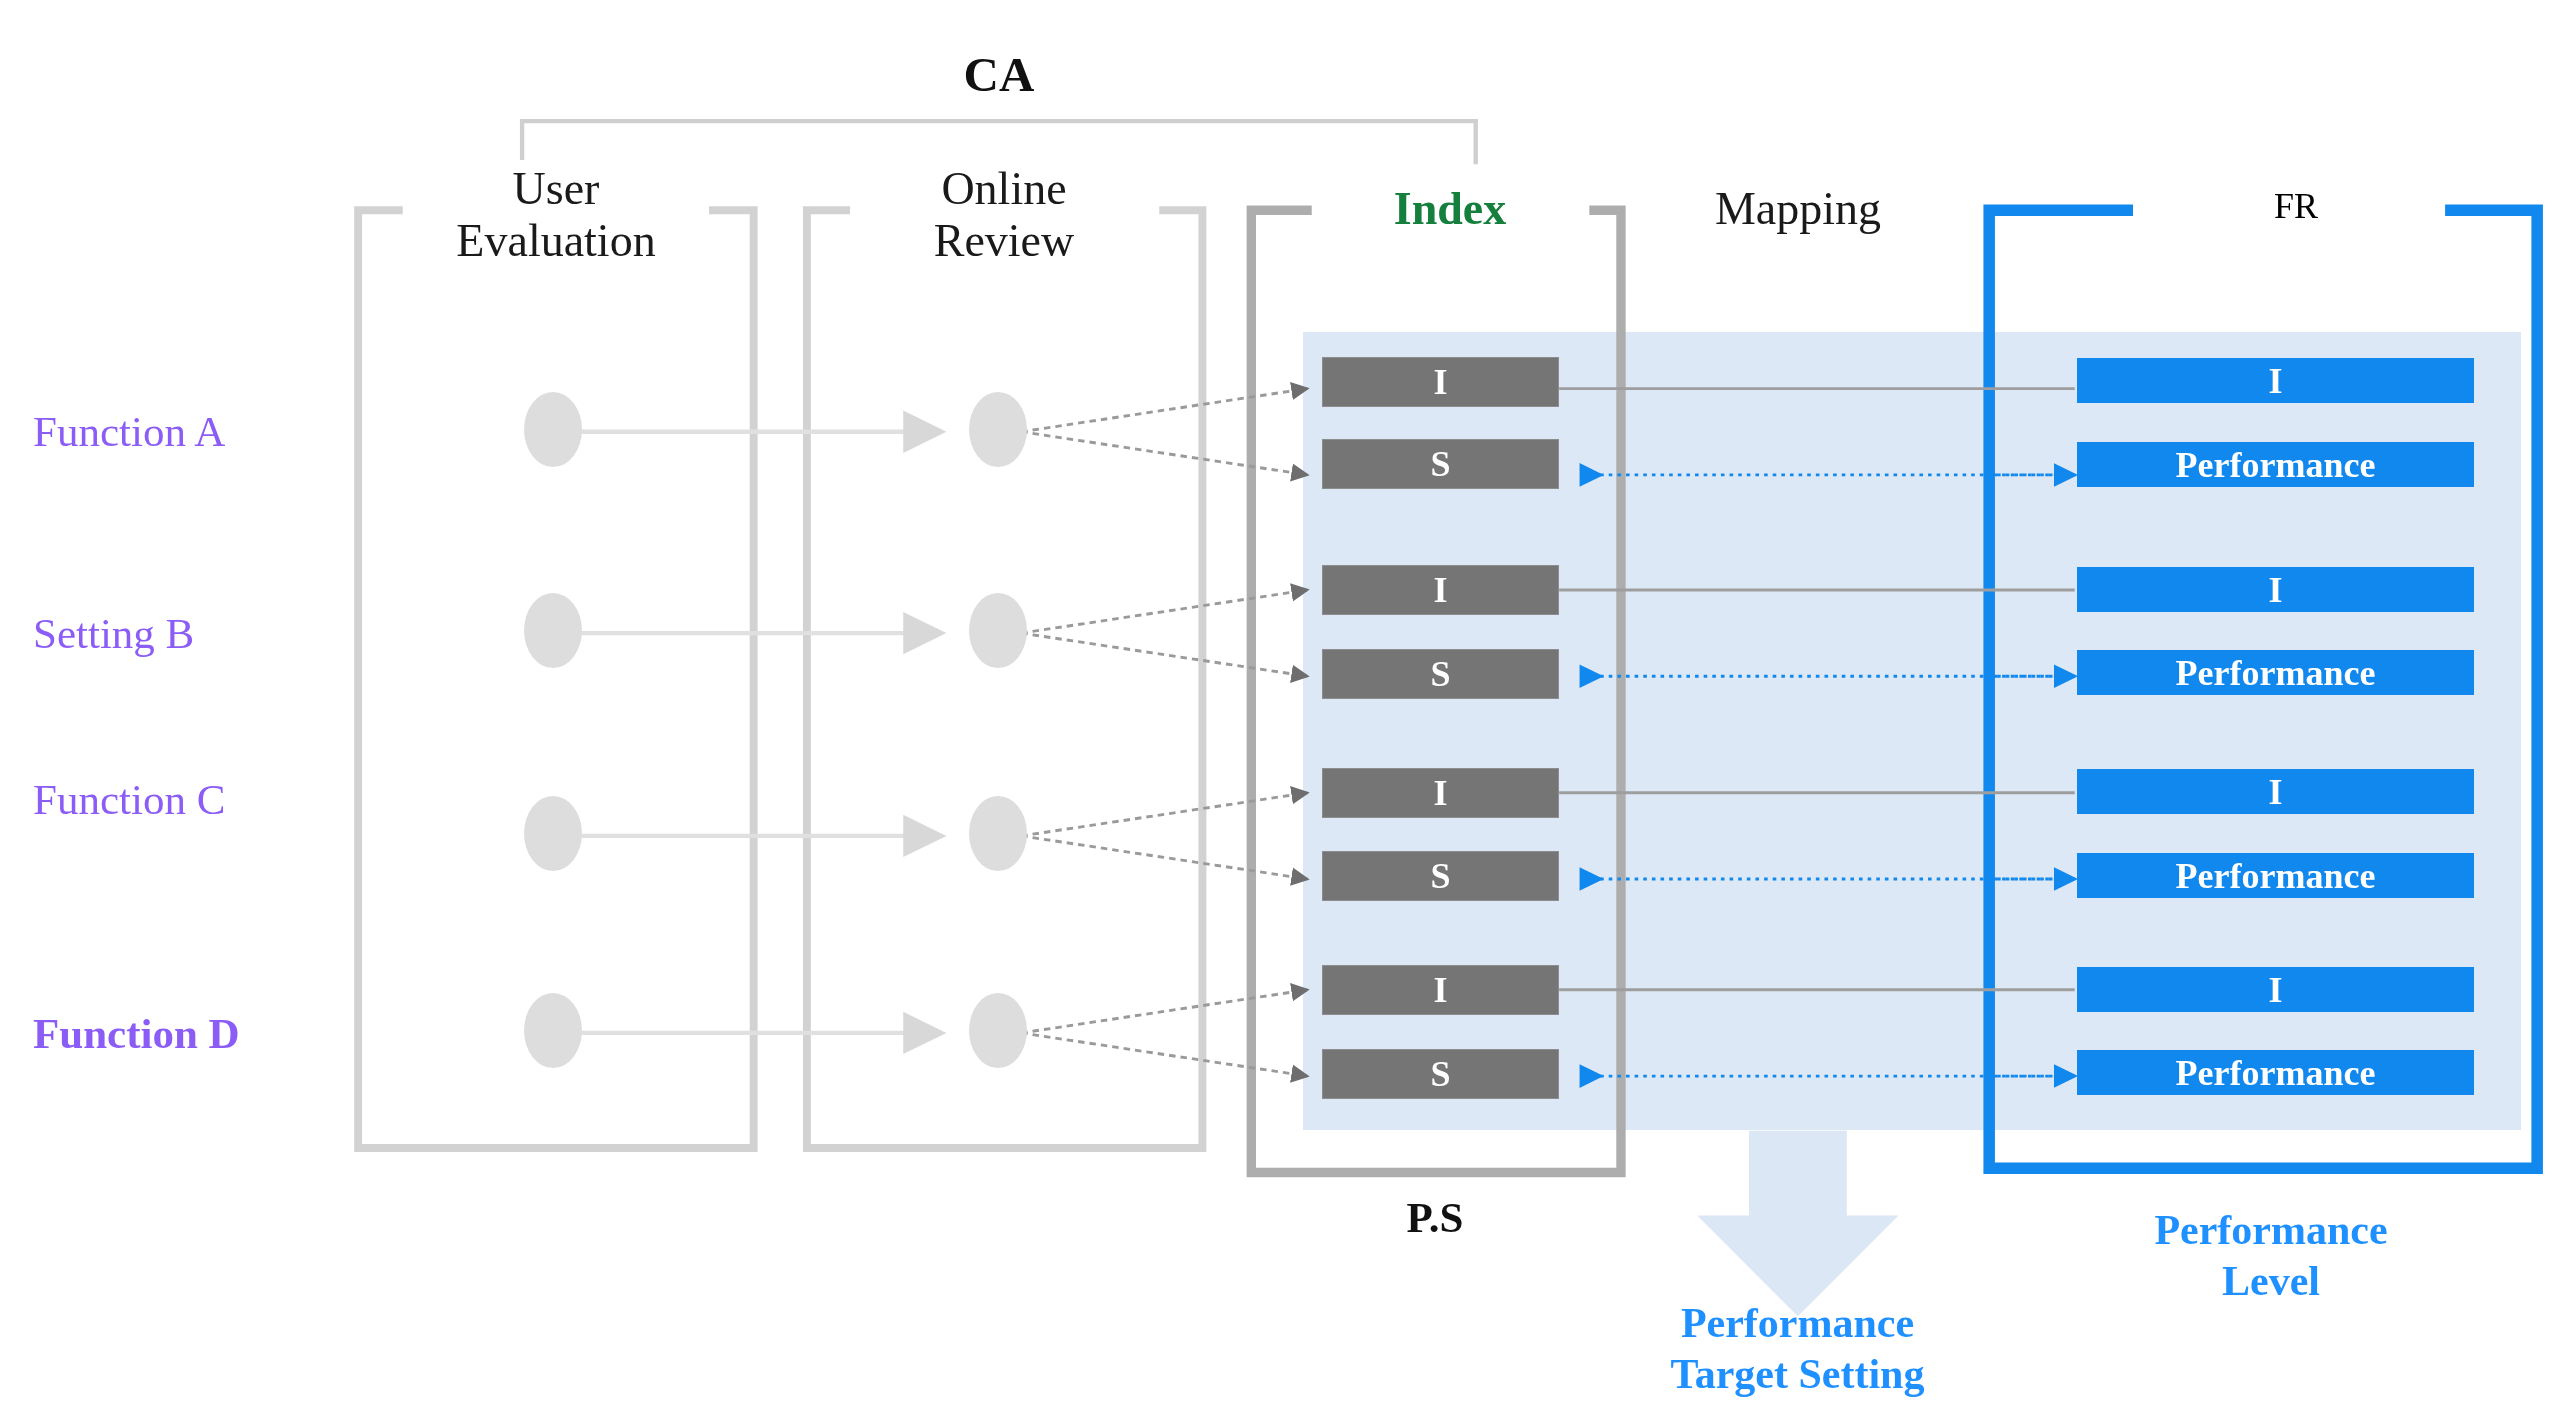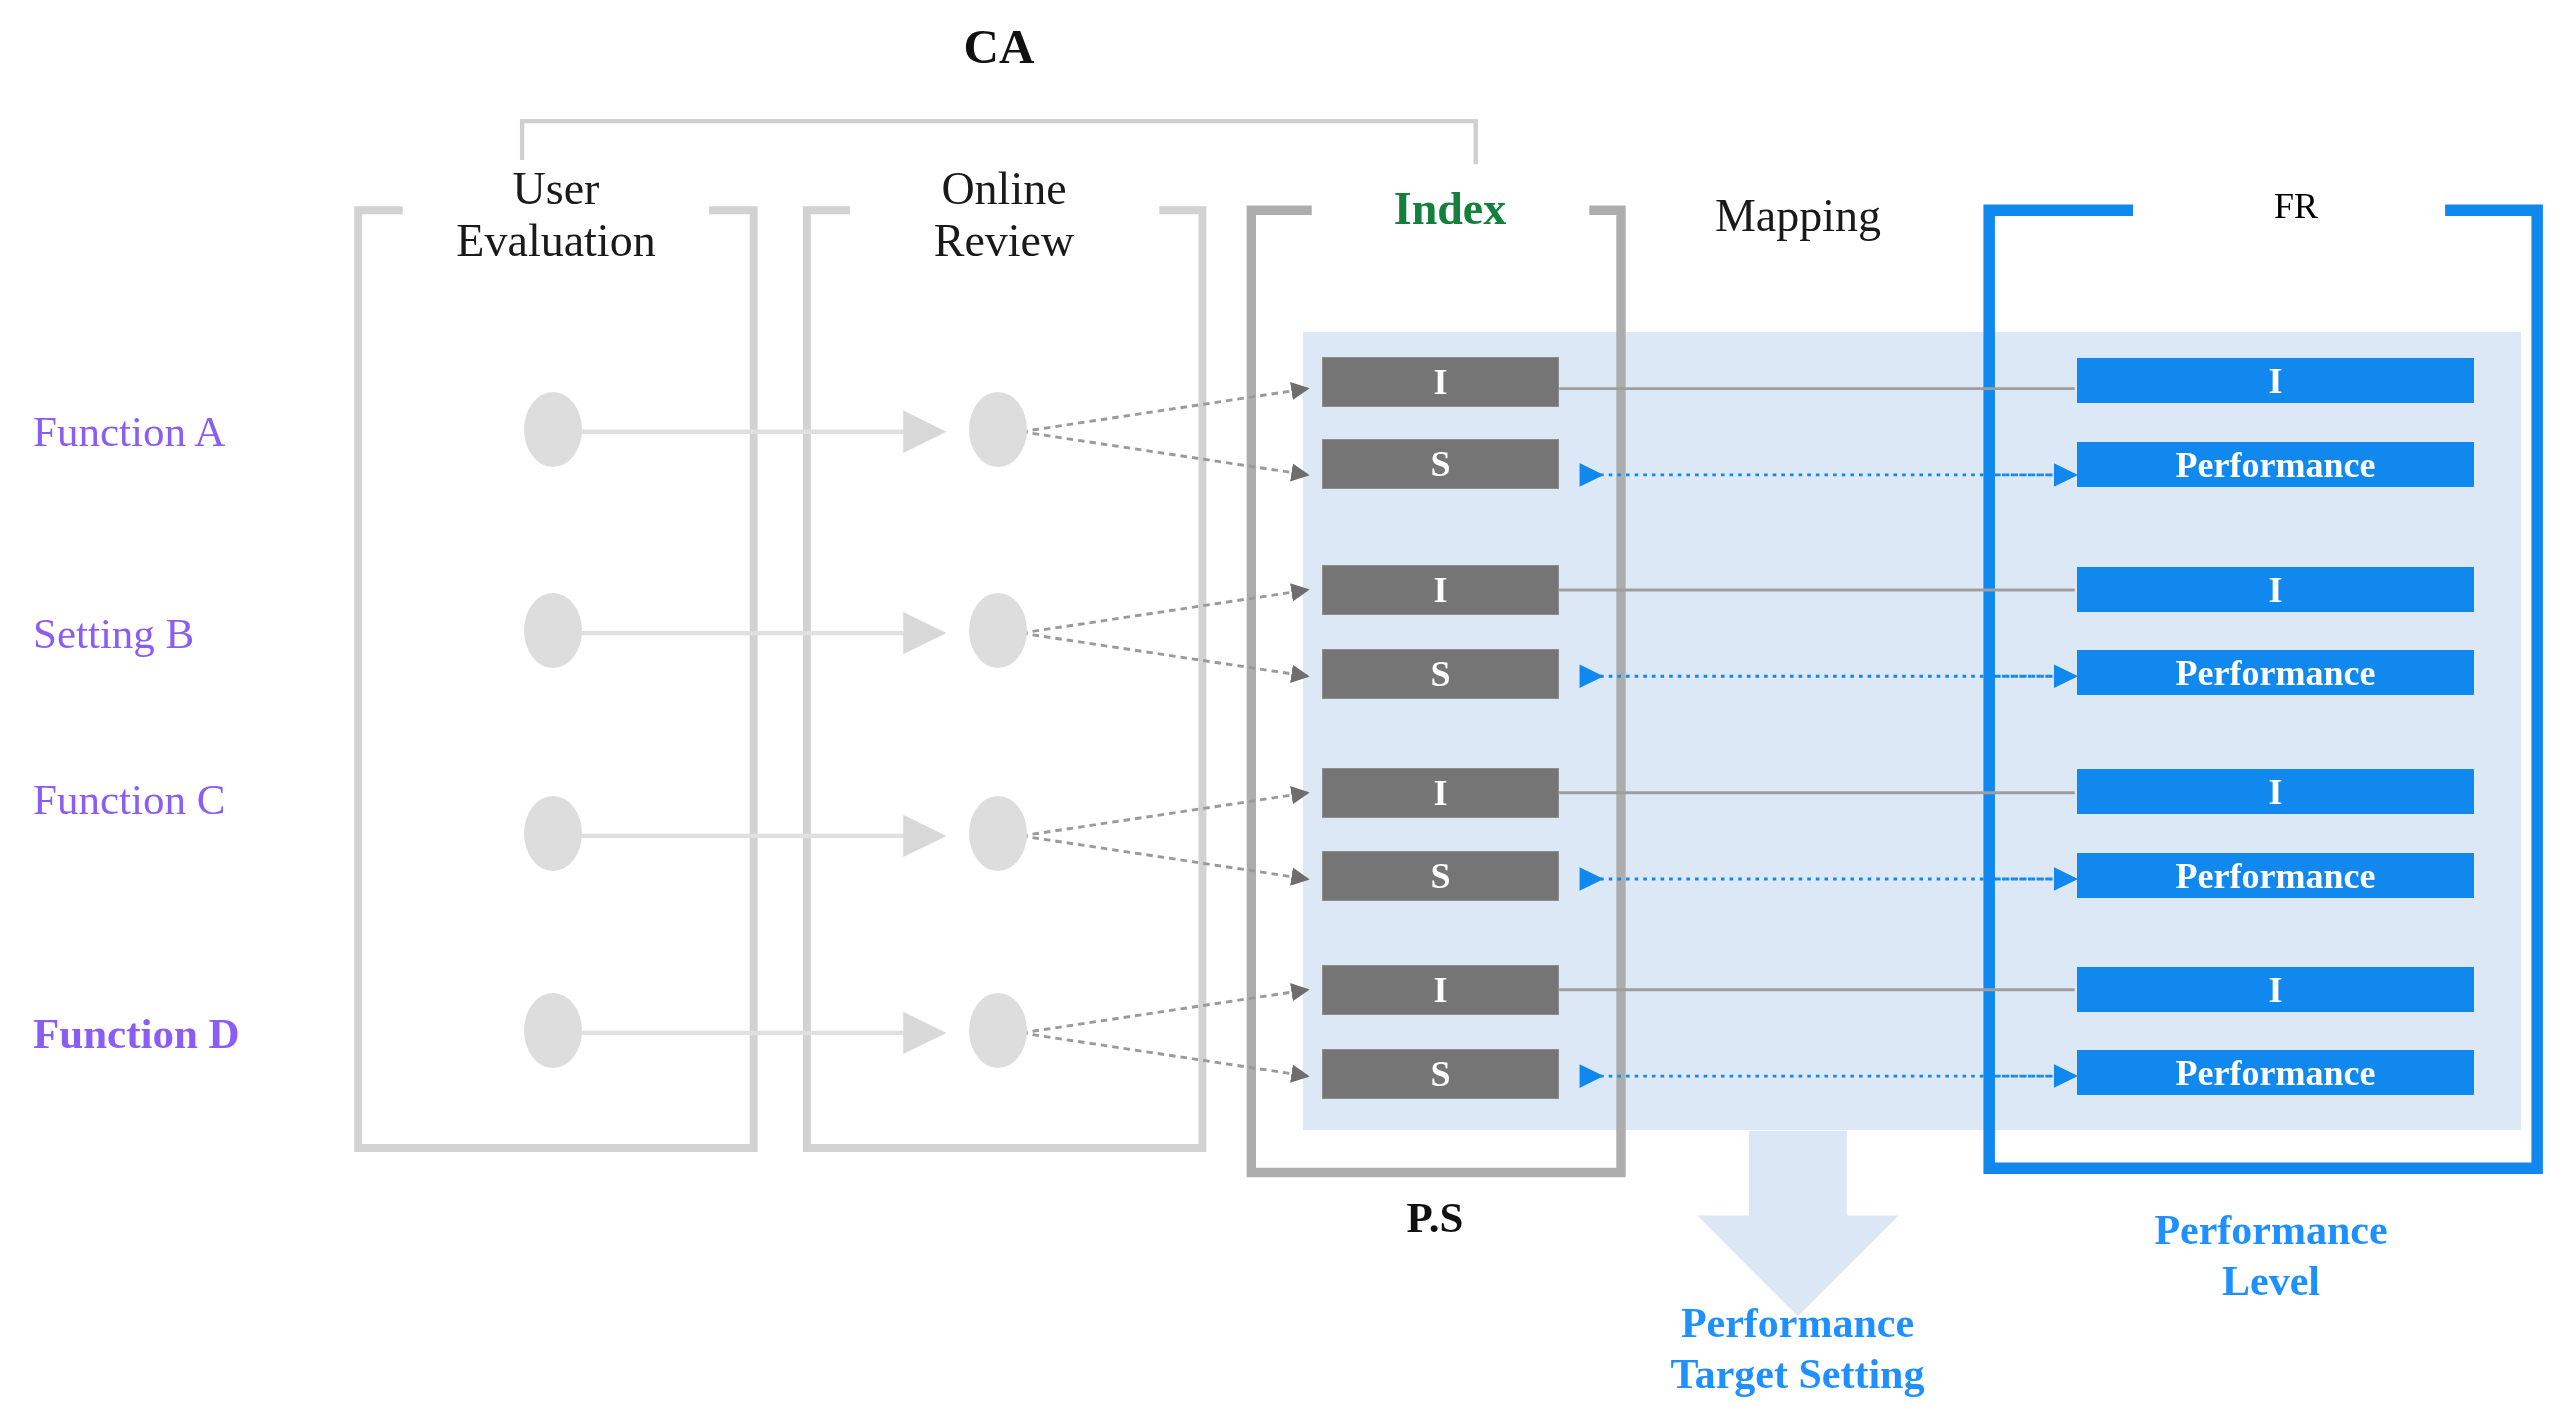--- a/index.html
+++ b/index.html
@@ -152,29 +152,29 @@
       <line x1="2168" y1="1376" x2="2885" y2="1376" stroke="#9e9e9e" stroke-width="4"></line>
       <line x1="2878" y1="1496" x2="2200" y2="1496" stroke="#1188ee" stroke-width="4" stroke-dasharray="5 7" marker-end="url(#arrHeadBlueL)"></line>
       <line x1="2760" y1="1496" x2="2886" y2="1496" stroke="#1188ee" stroke-width="4" stroke-dasharray="5 7" marker-end="url(#arrHeadBlueR)"></line>
     </g>
 
     <g>
       <path d="M2432,1572 L2568,1572 L2568,1690 L2640,1690 L2500,1830 L2360,1690 L2432,1690 Z" fill="#dbe7f4"></path>
     </g>
   </svg>
 
-  <div class="lbl ca-label" style="left:927px;top:20px;width:144px;">CA</div>
+  <div class="lbl ca-label" style="left:927px;top:48px;width:144px;">CA</div>
 
   <div class="lbl col-head" style="left:846px;top:163px;width:316px;">Online<br>Review</div>
 
   <div class="lbl col-head" style="left:398px;top:163px;width:316px;">User<br>Evaluation</div>
 
   <div class="lbl col-head-bold" style="left:1310px;top:183px;width:280px;">Index</div>
 
-  <div class="lbl col-head" style="left:1647px;top:190px;width:302px;">Mapping</div>
+  <div class="lbl col-head" style="left:1647px;top:183px;width:302px;">Mapping</div>
 
   <div class="lbl fr-label" style="left:2152px;top:186px;width:288px;">FR</div>
 
   <div class="lbl fn-label" style="left:33px;top:408px;width:302px;">Function A</div>
   <div class="lbl fn-label" style="left:33px;top:610px;width:302px;">Setting B</div>
   <div class="lbl fn-label" style="left:33px;top:776px;width:302px;">Function C</div>
   <div class="lbl fn-label" style="left:33px;top:1010px;width:302px;font-weight:bold;">Function D</div>
 
   <div class="circle" style="left:524px;top:392px;width:58px;height:75px;"></div>
   <div class="circle" style="left:524px;top:593px;width:58px;height:75px;"></div>

